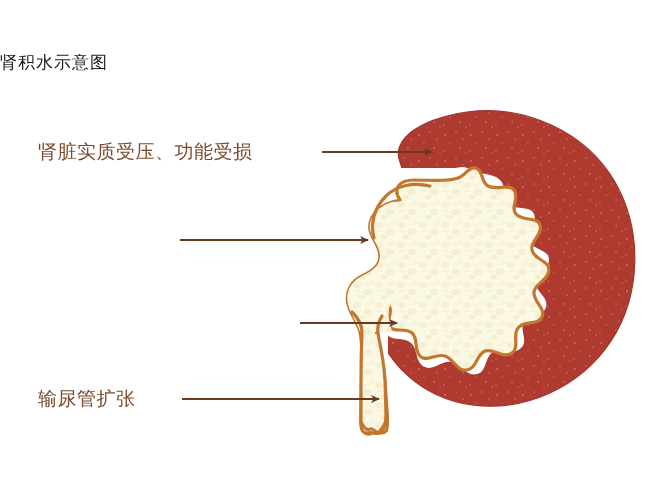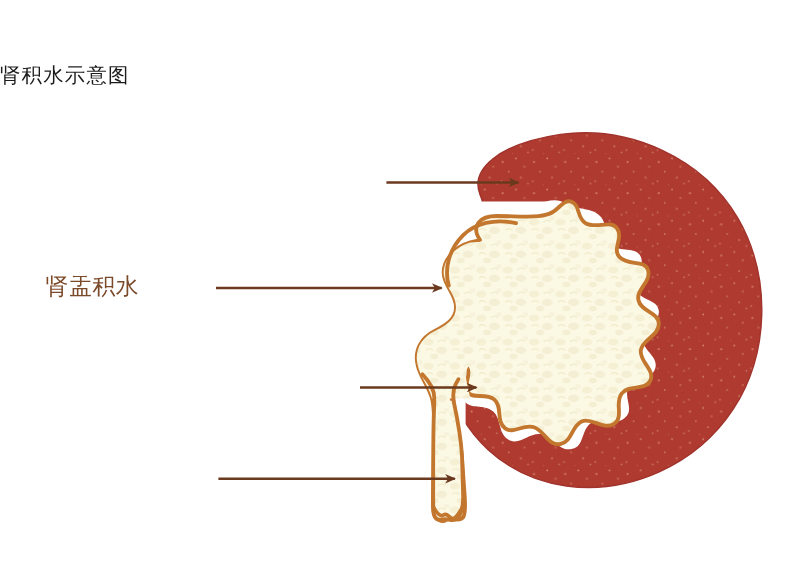--- a/index.html
+++ b/index.html
@@ -216,18 +216,19 @@
       <line x1="322" y1="152" x2="432" y2="152" stroke="#6B3A1E" stroke-width="2.1" marker-end="url(#arrowhead)"></line>
 
       <line x1="180" y1="240" x2="368" y2="240" stroke="#6B3A1E" stroke-width="2.1" marker-end="url(#arrowhead)"></line>
 
       <line x1="300" y1="323" x2="397" y2="323" stroke="#6B3A1E" stroke-width="2.1" marker-end="url(#arrowhead)"></line>
 
       <line x1="182" y1="399" x2="379" y2="399" stroke="#6B3A1E" stroke-width="2.1" marker-end="url(#arrowhead)"></line>
     </g>
   </svg>
 
-
-  <div class="callout-label label-2">肾盂积水</div>
-
-
+  <div class="callout-label label-1">肾脏实质受压、功能受损</div>
+
+
+
+  <div class="callout-label label-4">输尿管扩张</div>
 
 </div>
 
 </body></html>

